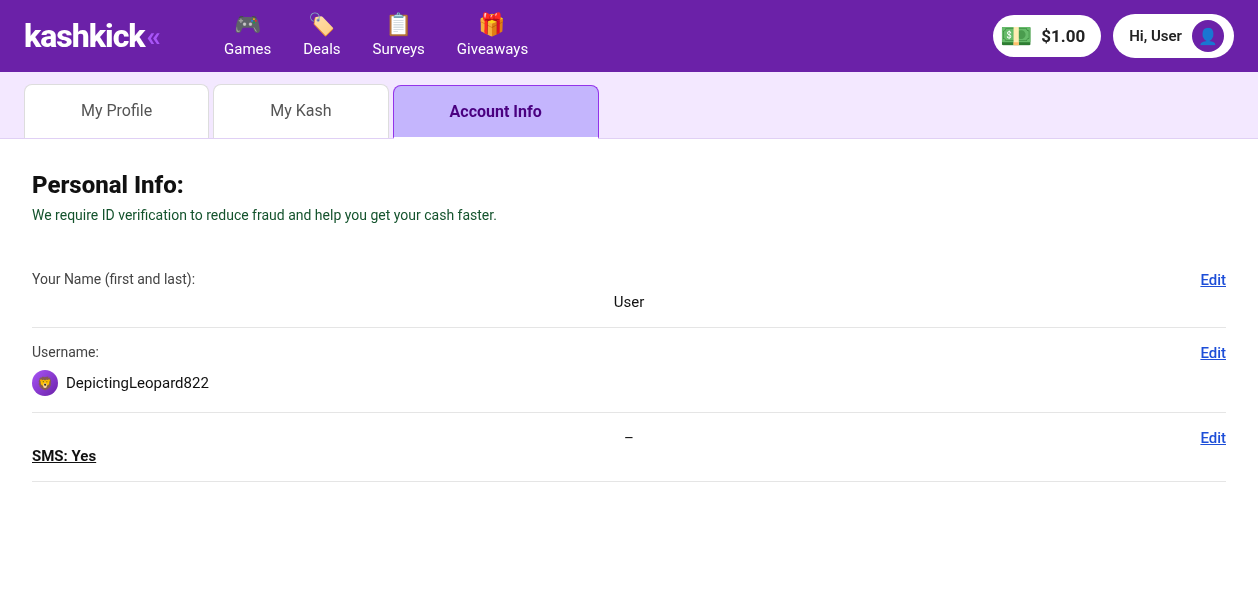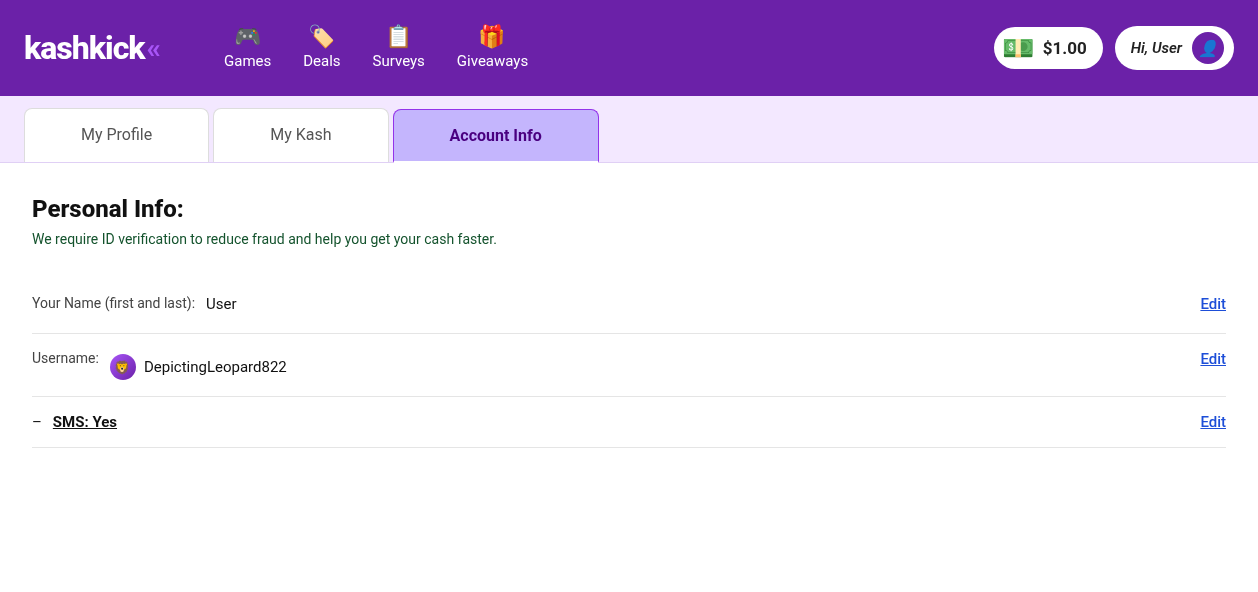--- a/index.html
+++ b/index.html
@@ -4,21 +4,21 @@
   <style>
     * { box-sizing: border-box; margin: 0; padding: 0; }
     body { font-family: -apple-system, BlinkMacSystemFont, 'Segoe UI', Roboto, sans-serif; background: #f5f5f5; }
 
     
     .header {
       background: #6b21a8;
       display: flex;
       align-items: center;
       padding: 0 24px;
-      height: 96px;
+      height: 72px;
       gap: 40px;
     }
     .logo {
       color: white;
       font-size: 32px;
       font-weight: 800;
       letter-spacing: -1px;
       display: flex;
       align-items: center;
       min-width: 160px;
@@ -68,21 +68,20 @@
       background: white;
       border-radius: 24px;
       padding: 6px 10px 6px 16px;
       display: flex;
       align-items: center;
       gap: 10px;
       font-weight: 600;
       font-size: 15px;
       color: #222;
       cursor: pointer;
-      font-style: italic;
     }
     .user-avatar {
       width: 32px;
       height: 32px;
       border-radius: 50%;
       background: #6b21a8;
       display: flex;
       align-items: center;
       justify-content: center;
       color: white;
@@ -137,23 +136,22 @@
     .section-desc {
       font-size: 14px;
       color: #14532d;
       margin-bottom: 32px;
     }
 
     .field-row {
       border-bottom: 1px solid #e5e5e5;
       padding: 16px 0;
       display: flex;
-      flex-direction: row;
+      flex-direction: column;
       position: relative;
-      gap: 11px;
     }
     .field-label {
       font-size: 14px;
       color: #444;
       margin-bottom: 6px;
     }
     .field-value {
       font-size: 15px;
       color: #111;
       font-weight: 400;

